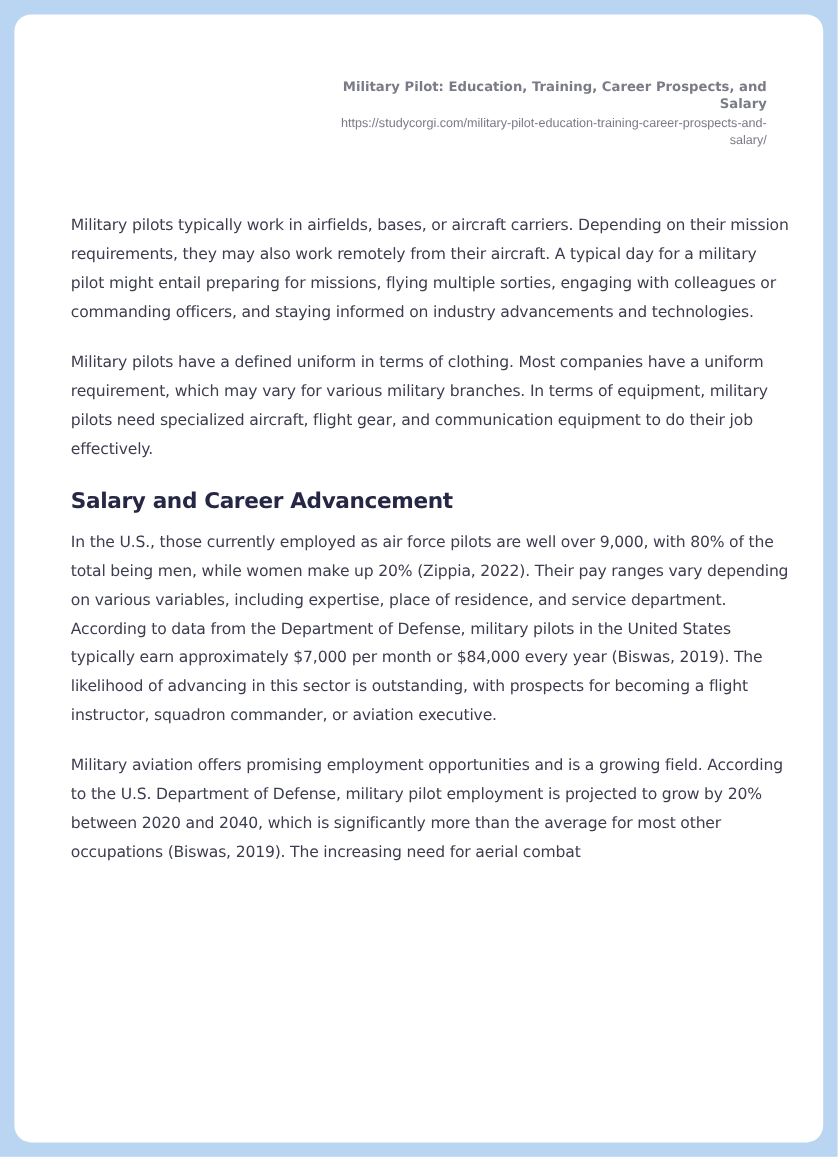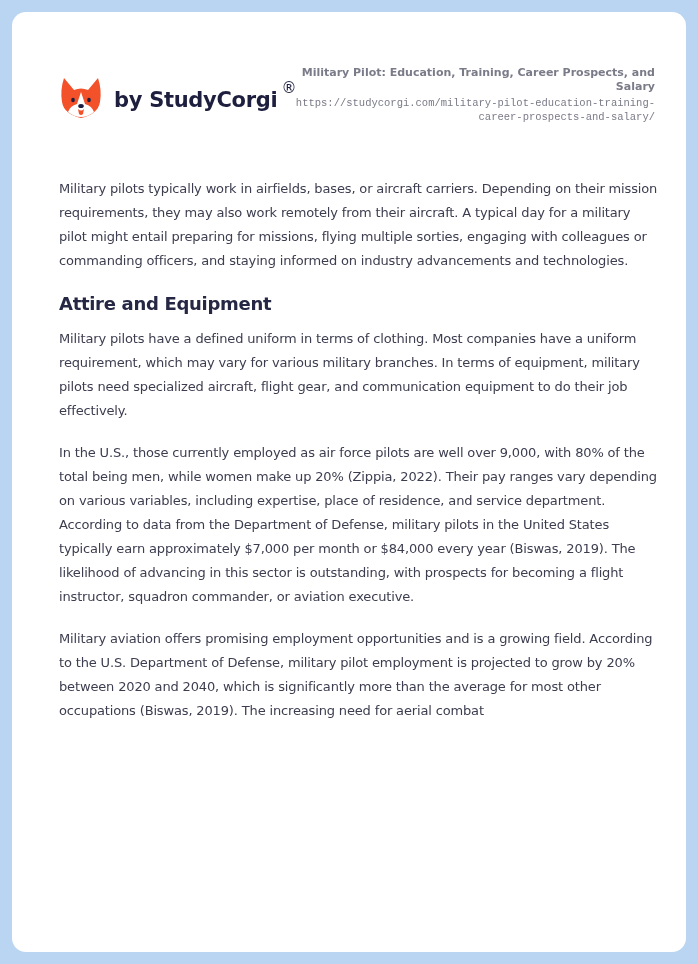--- a/index.html
+++ b/index.html
@@ -38,33 +38,33 @@
     }
     .logo-reg {
       font-family: "DejaVu Sans", sans-serif;
       font-size: 15px;
       color: #1e1f3f;
       position: relative;
       top: -10px;
       margin-left: 4px;
     }
     .doc-meta {
-      position: absolute; right: 31px; top: 54px;
+      position: absolute; right: 47px; top: 54px;
       width: 360px;
       text-align: right;
     }
     .doc-title {
       font-family: "DejaVu Sans", sans-serif;
       font-weight: bold;
       font-size: 11px;
       line-height: 14px;
       color: #7a7b88;
     }
     .doc-url {
-      font-family: Liberation Mono, monospace;
+      font-family: Liberation Sans, sans-serif;
       font-size: 10.5px;
       line-height: 13.5px;
       color: #7a7b88;
       margin-top: 3px;
       text-align: right;
     }
     .content {
       position: absolute; left: 47px; top: 165px;
       width: 600px;
       color: #3c3d4f;
@@ -84,41 +84,29 @@
       line-height: 26px;
       color: #262744;
       letter-spacing: -0.3px;
     }
   </style>
 </head>
 <body>
 
 <div class="page">
   <div class="header">
-    <div class="logo">
-      <svg class="logo-icon" viewBox="0 0 42 44">
-        <path d="M4 2 L14 14 Q21 11 28 14 L38 2 Q42 14 40 26 Q38 38 21 42 Q4 38 2 26 Q0 14 4 2 Z" fill="#f2512a"></path>
-        <path d="M21 16 L17 28 Q10 30 8 36 Q14 41 21 41 Q28 41 34 36 Q32 30 25 28 Z" fill="#ffffff"></path>
-        <ellipse cx="13" cy="24" rx="1.8" ry="2.2" fill="#1e1f3f"></ellipse>
-        <ellipse cx="29" cy="24" rx="1.8" ry="2.2" fill="#1e1f3f"></ellipse>
-        <ellipse cx="21" cy="30" rx="2.8" ry="2" fill="#1e1f3f"></ellipse>
-        <path d="M18 33 Q21 36 24 33 L23 38 Q21 40 19 38 Z" fill="#f2512a"></path>
-      </svg>
-      <span class="logo-text">by StudyCorgi</span>
-      <span class="logo-reg">®</span>
-    </div>
     <div class="doc-meta">
       <div class="doc-title">Military Pilot: Education, Training, Career Prospects, and Salary</div>
       <div class="doc-url">https://studycorgi.com/military-pilot-education-training-career-prospects-and-salary/</div>
     </div>
   </div>
 
   <div class="content">
 
     <p>Military pilots typically work in airfields, bases, or aircraft carriers. Depending on their mission requirements, they may also work remotely from their aircraft. A typical day for a military pilot might entail preparing for missions, flying multiple sorties, engaging with colleagues or commanding officers, and staying informed on industry advancements and technologies.</p>
 
-    <h2>Attire and Equipment</h2>
     <p>Military pilots have a defined uniform in terms of clothing. Most companies have a uniform requirement, which may vary for various military branches. In terms of equipment, military pilots need specialized aircraft, flight gear, and communication equipment to do their job effectively.</p>
 
+    <h2>Salary and Career Advancement</h2>
     <p>In the U.S., those currently employed as air force pilots are well over 9,000, with 80% of the total being men, while women make up 20% (Zippia, 2022). Their pay ranges vary depending on various variables, including expertise, place of residence, and service department. According to data from the Department of Defense, military pilots in the United States typically earn approximately $7,000 per month or $84,000 every year (Biswas, 2019). The likelihood of advancing in this sector is outstanding, with prospects for becoming a flight instructor, squadron commander, or aviation executive.</p>
     <p>Military aviation offers promising employment opportunities and is a growing field. According to the U.S. Department of Defense, military pilot employment is projected to grow by 20% between 2020 and 2040, which is significantly more than the average for most other occupations (Biswas, 2019). The increasing need for aerial combat</p>
   </div>
 </div>
 
 </body></html>

